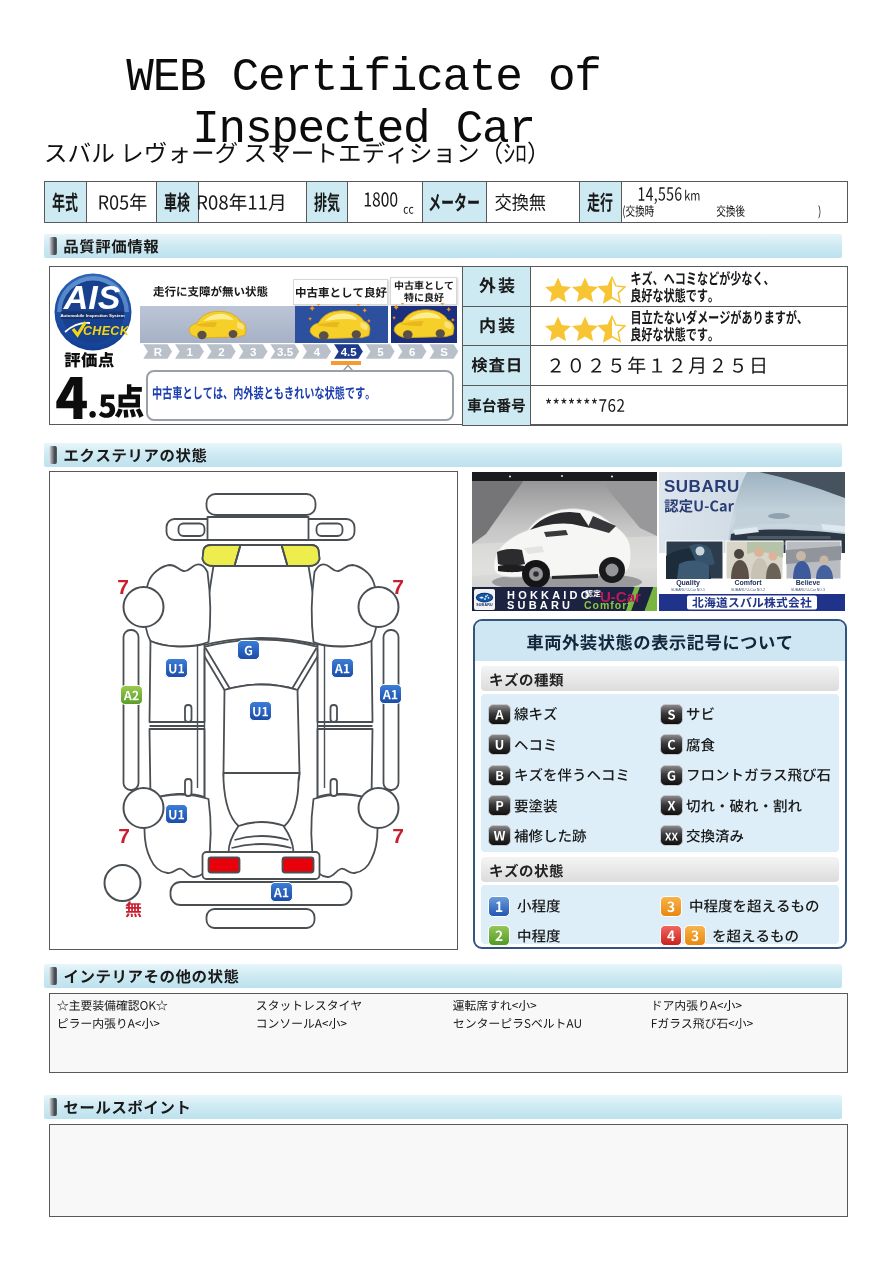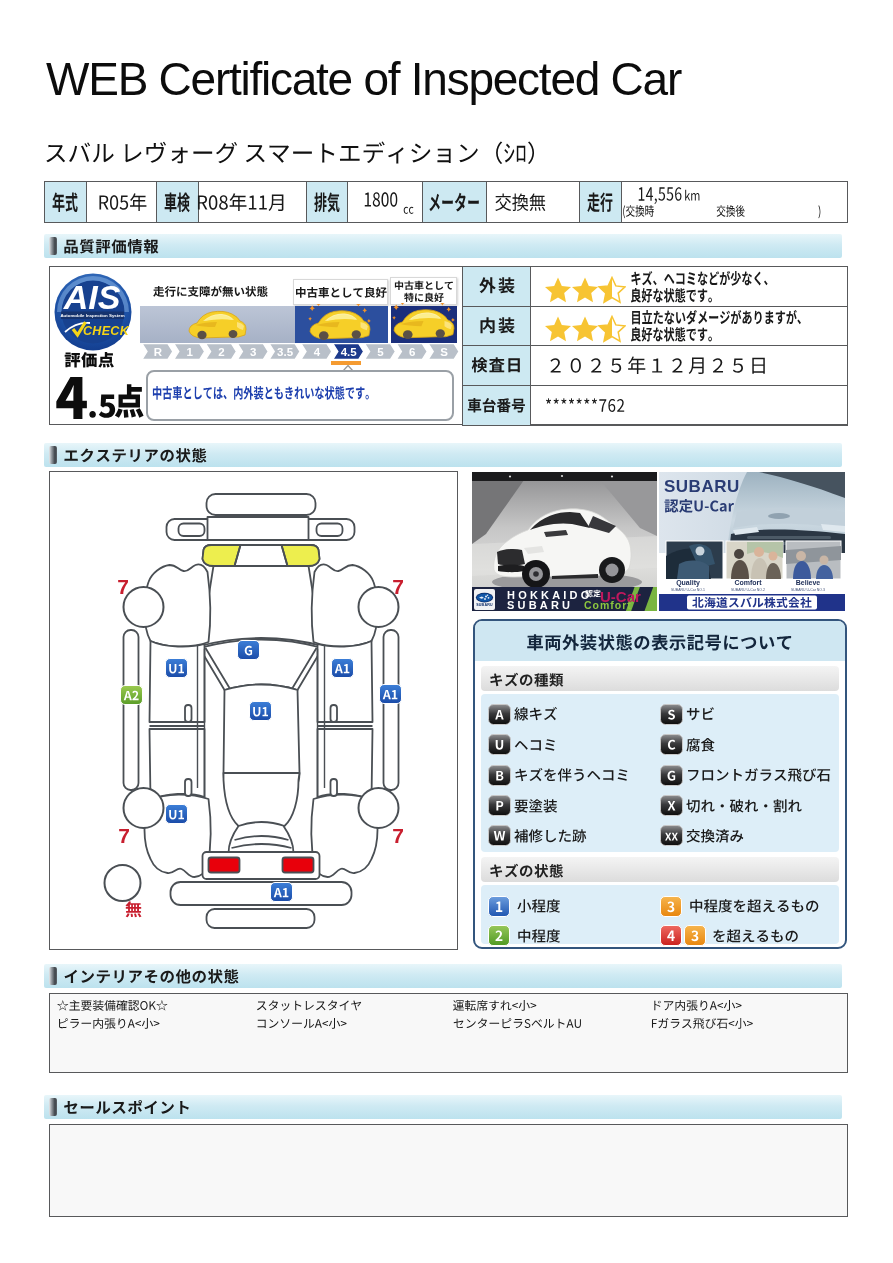--- a/index.html
+++ b/index.html
@@ -3,21 +3,21 @@
 <style>
 html,body{margin:0;padding:0;background:#fff;}
 body{width:893px;height:1263px;position:relative;font-family:"Liberation Sans",sans-serif;}
 *{box-sizing:border-box;}
 .abs{position:absolute;}
 .bar{position:absolute;left:44px;width:798px;height:24px;background:linear-gradient(180deg,#e8f6fa 0%,#cfeaf3 45%,#bce2ee 100%);border-radius:2px;}
 .baricon{position:absolute;left:5px;top:3px;width:8px;height:18px;border-radius:2px;background:linear-gradient(90deg,#e8eaec 0%,#9aa0a6 30%,#3c4248 75%,#60666c 100%);}
 .box{position:absolute;background:#fff;border:1px solid #58595b;}
 </style></head><body>
 
-<div class="abs" style="left:0;top:52px;width:727px;text-align:center;font-family:Liberation Sans, sans-serif;font-size:46px;color:#0c0c0c;letter-spacing:-1.25px;">WEB Certificate of Inspected Car</div>
+<div class="abs" style="left:0;top:52px;width:727px;text-align:center;font-family:Liberation Mono, monospace;font-size:46px;color:#0c0c0c;letter-spacing:-1.25px;">WEB Certificate of Inspected Car</div>
 
 <svg style="position:absolute;left:42.0px;top:140.1px;overflow:visible" width="510" height="26" viewBox="0 -21.9 510 26.2">
     <path d="M19 -15.9 17.8 -16.9C17.4 -16.7 16.8 -16.7 16 -16.7C15.2 -16.7 7.8 -16.7 6.9 -16.7C6.1 -16.7 4.8 -16.8 4.5 -16.8V-14.6C4.7 -14.7 6 -14.8 6.9 -14.8C7.7 -14.8 15.3 -14.8 16.1 -14.8C15.5 -12.8 13.8 -10 12.2 -8.1C9.7 -5.4 6.2 -2.6 2.4 -1.1L3.9 0.5C7.4 -1.1 10.6 -3.7 13.2 -6.4C15.6 -4.3 18.1 -1.5 19.7 0.6L21.4 -0.8C19.8 -2.7 16.9 -5.8 14.4 -7.9C16.1 -10 17.6 -12.8 18.4 -14.9C18.6 -15.2 18.9 -15.7 19 -15.9Z M42 -18.5 40.7 -18C41.4 -17.1 42.2 -15.7 42.7 -14.7L44 -15.3C43.5 -16.3 42.6 -17.7 42 -18.5ZM44.6 -19.5 43.4 -19C44.1 -18.1 44.8 -16.7 45.3 -15.7L46.6 -16.3C46.2 -17.1 45.3 -18.6 44.6 -19.5ZM29 -7.2C28.2 -5.2 26.8 -2.7 25.3 -0.7L27.3 0.2C28.7 -1.7 30 -4.2 30.8 -6.4C31.8 -8.8 32.7 -12.3 33 -13.8C33.1 -14.3 33.3 -15 33.4 -15.5L31.3 -16C31 -13.2 30 -9.6 29 -7.2ZM40.7 -8.1C41.7 -5.5 42.8 -2.3 43.4 0.1L45.5 -0.6C44.9 -2.7 43.6 -6.4 42.6 -8.7C41.7 -11.2 40.1 -14.5 39.2 -16.2L37.2 -15.6C38.3 -13.8 39.7 -10.5 40.7 -8.1Z M60.1 -0.5 61.3 0.5C61.5 0.4 61.8 0.2 62.1 0C64.9 -1.4 68.2 -3.8 70.3 -6.6L69.1 -8.2C67.3 -5.5 64.4 -3.4 62.2 -2.4C62.2 -3.1 62.2 -14.6 62.2 -16.1C62.2 -17 62.3 -17.7 62.3 -17.9H60.1C60.1 -17.7 60.2 -17 60.2 -16.1C60.2 -14.6 60.2 -2.9 60.2 -1.8C60.2 -1.4 60.2 -0.9 60.1 -0.5ZM49.2 -0.6 51 0.6C53 -1.1 54.5 -3.4 55.2 -6C55.8 -8.3 55.9 -13.4 55.9 -16.1C55.9 -16.8 56 -17.5 56 -17.8H53.9C54 -17.3 54 -16.8 54 -16C54 -13.4 54 -8.6 53.3 -6.5C52.6 -4.2 51.2 -2 49.2 -0.6Z M82 -0.8 83.4 0.4C83.8 0.2 84.1 0.1 84.4 0C90.3 -1.7 95.2 -4.7 98.3 -8.5L97.2 -10.2C94.3 -6.3 88.8 -3.2 84.2 -2C84.2 -3.3 84.2 -13.3 84.2 -15.5C84.2 -16.2 84.3 -17.1 84.4 -17.7H82C82.1 -17.2 82.3 -16.2 82.3 -15.5C82.3 -13.3 82.3 -3.4 82.3 -1.9C82.3 -1.5 82.2 -1.1 82 -0.8Z M118.3 -19.4 117 -18.9C117.6 -18 118.5 -16.5 118.9 -15.6L120.2 -16.2C119.7 -17.1 118.9 -18.6 118.3 -19.4ZM121 -20.2 119.8 -19.6C120.5 -18.7 121.2 -17.4 121.8 -16.4L123 -16.9C122.6 -17.8 121.7 -19.3 121 -20.2ZM121 -14.2 119.7 -15C119.4 -14.9 119 -14.8 118.1 -14.8H112.7V-17C112.7 -17.5 112.8 -18 112.9 -18.8H110.6C110.7 -18 110.7 -17.5 110.7 -17V-14.8H105.5C104.6 -14.8 103.9 -14.8 103.2 -14.9C103.3 -14.4 103.3 -13.5 103.3 -13C103.3 -12.2 103.3 -9.6 103.3 -8.9C103.3 -8.4 103.3 -7.8 103.2 -7.4H105.3C105.3 -7.7 105.2 -8.3 105.2 -8.8C105.2 -9.5 105.2 -12 105.2 -13H118.5C118.3 -11 117.6 -8.1 116.3 -6.1C114.8 -3.8 112.2 -2 109.8 -1.3C109.1 -1 108.1 -0.8 107.4 -0.6L108.9 1.1C113.3 -0 116.5 -2.5 118.3 -5.6C119.6 -7.9 120.3 -10.8 120.6 -12.7C120.7 -13.2 120.9 -13.8 121 -14.2Z M128.5 -2 129.8 -0.5C133 -2.3 136.5 -5.3 138.1 -7.6L138.2 -0.9C138.2 -0.5 137.9 -0.2 137.5 -0.2C136.8 -0.2 135.6 -0.3 134.6 -0.4L134.7 1.3C135.7 1.4 137.2 1.5 138.2 1.5C139.2 1.5 140 0.9 139.9 -0.2L139.8 -9.3H143.3C143.7 -9.3 144.4 -9.3 144.8 -9.2V-11.1C144.5 -11.1 143.7 -11 143.2 -11H139.8L139.7 -12.9C139.7 -13.5 139.8 -14 139.8 -14.6H137.8C137.9 -14 138 -13.4 138 -12.9L138 -11H130.9C130.3 -11 129.7 -11 129.1 -11.1V-9.2C129.7 -9.3 130.3 -9.3 130.9 -9.3H137.3C135.7 -6.9 132 -3.7 128.5 -2Z M150.6 -10.3V-8C151.3 -8 152.6 -8.1 153.9 -8.1C155.7 -8.1 165.1 -8.1 166.9 -8.1C168 -8.1 169 -8 169.5 -8V-10.3C169 -10.3 168.1 -10.2 166.9 -10.2C165.1 -10.2 155.6 -10.2 153.9 -10.2C152.5 -10.2 151.3 -10.3 150.6 -10.3Z M190.1 -19 188.9 -18.5C189.5 -17.6 190.3 -16.2 190.8 -15.2L192.1 -15.8C191.6 -16.8 190.7 -18.2 190.1 -19ZM192.8 -20 191.5 -19.4C192.2 -18.6 192.9 -17.2 193.5 -16.2L194.7 -16.8C194.3 -17.6 193.4 -19.1 192.8 -20ZM183.7 -17.9 181.5 -18.6C181.4 -18 181 -17.2 180.8 -16.7C179.8 -14.6 177.4 -11.1 173.3 -8.7L175 -7.5C177.6 -9.2 179.6 -11.3 181 -13.3H189C188.6 -11.2 187.1 -8.1 185.3 -5.9C183.1 -3.4 180.1 -1.2 175.7 0.1L177.5 1.6C181.9 -0 184.8 -2.2 186.9 -4.8C189.1 -7.4 190.5 -10.6 191.2 -13C191.3 -13.4 191.5 -14 191.7 -14.3L190.1 -15.3C189.8 -15.1 189.2 -15 188.6 -15H182.1L182.7 -16C182.9 -16.5 183.4 -17.3 183.7 -17.9Z M220.1 -15.9 218.9 -16.9C218.5 -16.7 217.9 -16.7 217.1 -16.7C216.2 -16.7 208.9 -16.7 207.9 -16.7C207.2 -16.7 205.8 -16.8 205.5 -16.8V-14.6C205.8 -14.7 207.1 -14.8 207.9 -14.8C208.7 -14.8 216.3 -14.8 217.2 -14.8C216.6 -12.8 214.9 -10 213.2 -8.1C210.8 -5.4 207.3 -2.6 203.4 -1.1L205 0.5C208.5 -1.1 211.7 -3.7 214.2 -6.4C216.7 -4.3 219.2 -1.5 220.8 0.6L222.5 -0.8C220.9 -2.7 218 -5.8 215.5 -7.9C217.2 -10 218.7 -12.8 219.5 -14.9C219.7 -15.2 220 -15.7 220.1 -15.9Z M235.8 -3.8C237.3 -2.2 239.2 -0.1 240 1.1L241.8 -0.3C240.8 -1.5 239.1 -3.3 237.7 -4.7C241.6 -7.7 244.7 -11.6 246.4 -14.4C246.5 -14.6 246.7 -14.8 247 -15.1L245.5 -16.3C245.1 -16.2 244.6 -16.1 243.9 -16.1C241.5 -16.1 231 -16.1 229.7 -16.1C228.9 -16.1 228 -16.2 227.3 -16.3V-14.2C227.8 -14.2 228.8 -14.3 229.7 -14.3C231.1 -14.3 241.6 -14.3 243.7 -14.3C242.5 -12.2 239.8 -8.7 236.3 -6C234.7 -7.5 232.7 -9.1 231.9 -9.7L230.3 -8.5C231.6 -7.6 234.3 -5.2 235.8 -3.8Z M251.1 -10.3V-8C251.8 -8 253.1 -8.1 254.4 -8.1C256.2 -8.1 265.7 -8.1 267.5 -8.1C268.5 -8.1 269.5 -8 270 -8V-10.3C269.5 -10.3 268.6 -10.2 267.4 -10.2C265.7 -10.2 256.2 -10.2 254.4 -10.2C253.1 -10.2 251.8 -10.3 251.1 -10.3Z M280.5 -2.1C280.5 -1.2 280.4 -0 280.3 0.7H282.6C282.5 -0.1 282.5 -1.4 282.5 -2.1L282.5 -9.9C285.1 -9.1 289.2 -7.5 291.8 -6.1L292.6 -8.1C290.1 -9.4 285.6 -11.1 282.5 -12.1V-15.9C282.5 -16.7 282.6 -17.7 282.6 -18.4H280.3C280.4 -17.7 280.5 -16.6 280.5 -15.9C280.5 -13.9 280.5 -3.4 280.5 -2.1Z M298.3 -3.1V-1C299 -1 299.7 -1 300.4 -1H316.1C316.6 -1 317.4 -1 318.1 -1V-3.1C317.4 -3 316.8 -3 316.1 -3H309.1V-13.9H314.8C315.5 -13.9 316.2 -13.9 316.8 -13.8V-15.9C316.3 -15.9 315.5 -15.8 314.8 -15.8H301.7C301.2 -15.8 300.3 -15.8 299.7 -15.9V-13.8C300.3 -13.9 301.3 -13.9 301.7 -13.9H307.1V-3H300.4C299.7 -3 299 -3 298.3 -3.1Z M324.9 -17.4V-15.4C325.5 -15.5 326.3 -15.5 327.1 -15.5C328.4 -15.5 334 -15.5 335.3 -15.5C336 -15.5 336.8 -15.5 337.5 -15.4V-17.4C336.8 -17.3 336 -17.3 335.3 -17.3C334 -17.3 328.4 -17.3 327.1 -17.3C326.3 -17.3 325.6 -17.3 324.9 -17.4ZM338.7 -19.3 337.5 -18.8C338.1 -17.9 338.9 -16.5 339.4 -15.5L340.7 -16.1C340.2 -17 339.3 -18.5 338.7 -19.3ZM341.4 -20.3 340.1 -19.8C340.8 -18.8 341.6 -17.5 342.1 -16.5L343.4 -17C342.9 -17.9 342 -19.4 341.4 -20.3ZM322.1 -11.4V-9.4C322.7 -9.5 323.4 -9.5 324.1 -9.5H331.3C331.2 -7.2 330.9 -5.2 329.9 -3.6C329 -2.1 327.3 -0.7 325.4 0L327.2 1.4C329.2 0.3 331 -1.4 331.8 -3C332.8 -4.8 333.2 -6.9 333.2 -9.5H339.7C340.3 -9.5 341.1 -9.5 341.6 -9.4V-11.4C341 -11.3 340.2 -11.3 339.7 -11.3C338.5 -11.3 325.5 -11.3 324.1 -11.3C323.4 -11.3 322.7 -11.4 322.1 -11.4Z M346.8 -6.1 347.7 -4.4C350.4 -5.2 353.1 -6.4 355.1 -7.5V-0.2C355.1 0.5 355.1 1.5 355 1.9H357.2C357.1 1.5 357.1 0.5 357.1 -0.2V-8.7C359.3 -10.1 361.3 -11.9 362.5 -13.2L361 -14.6C359.8 -13.1 357.6 -11.1 355.3 -9.7C353.4 -8.5 349.9 -6.9 346.8 -6.1Z M374.8 -18.3 373.8 -16.7C375.2 -15.9 377.7 -14.2 378.9 -13.3L380 -14.9C379 -15.7 376.2 -17.5 374.8 -18.3ZM371.3 -1.3 372.4 0.7C374.6 0.2 377.8 -0.9 380.3 -2.3C384 -4.5 387.3 -7.6 389.4 -10.8L388.2 -12.8C386.3 -9.4 383.2 -6.3 379.2 -4C376.8 -2.7 373.9 -1.7 371.3 -1.3ZM371.2 -12.9 370.2 -11.3C371.6 -10.6 374.2 -8.9 375.4 -8L376.5 -9.7C375.4 -10.5 372.6 -12.2 371.2 -12.9Z M396.5 -1.5V0.4C396.9 0.4 397.7 0.4 398.5 0.4H408L408 1.3H409.9C409.9 1 409.8 0.4 409.8 0C409.8 -2 409.8 -10.9 409.8 -11.8C409.8 -12.3 409.8 -12.8 409.9 -13C409.6 -13 408.9 -13 408.4 -13C406.5 -13 400.5 -13 399.2 -13C398.6 -13 397.2 -13 396.8 -13.1V-11.2C397.2 -11.2 398.6 -11.3 399.2 -11.3C400.5 -11.3 407.2 -11.3 408 -11.3V-7.3H399.4C398.6 -7.3 397.7 -7.4 397.3 -7.4V-5.6C397.8 -5.6 398.6 -5.6 399.4 -5.6H408V-1.4H398.4C397.6 -1.4 396.9 -1.4 396.5 -1.5Z M420.7 -17.4 419.3 -16C421.1 -14.8 424 -12.3 425.2 -11L426.7 -12.5C425.4 -13.9 422.4 -16.3 420.7 -17.4ZM418.6 -1.5 419.9 0.5C423.8 -0.3 426.9 -1.7 429.2 -3.2C432.8 -5.5 435.6 -8.7 437.2 -11.7L436.1 -13.7C434.7 -10.8 431.8 -7.3 428.1 -5C425.9 -3.6 422.8 -2.1 418.6 -1.5Z M455.6 -9C455.6 -4.4 457.5 -0.6 460.3 2.3L461.8 1.5C459 -1.3 457.3 -4.8 457.3 -9C457.3 -13.3 459 -16.8 461.8 -19.6L460.3 -20.4C457.5 -17.5 455.6 -13.7 455.6 -9Z M466.6 -18.3 465.7 -16.7C466.5 -16 468.1 -14.2 468.6 -13.4L469.6 -15C469 -15.8 467.4 -17.6 466.6 -18.3ZM464.6 -1.3 465.5 0.7C466.6 0.2 468.2 -0.9 469.5 -2.3C471.4 -4.5 473 -7.8 474 -10.9L472.9 -12.8C471.9 -9.4 470.5 -6.3 468.5 -4C467.2 -2.6 465.9 -1.7 464.6 -1.3ZM464.8 -12.9 464 -11.3C464.7 -10.6 466.3 -8.9 466.9 -8.1L467.8 -9.8C467.2 -10.5 465.6 -12.2 464.8 -12.9Z M476.5 -16.2C476.5 -15.6 476.5 -14.9 476.5 -14.3C476.5 -13.4 476.5 -3.9 476.5 -2.9C476.5 -2.1 476.5 -0.3 476.5 -0H478L478 -1.4H483.6L483.5 -0H485.1C485 -0.3 485 -2.1 485 -2.9C485 -3.8 485 -13.2 485 -14.3C485 -14.9 485 -15.6 485.1 -16.1C484.7 -16.1 484.3 -16.1 484 -16.1C483.4 -16.1 478.2 -16.1 477.6 -16.1C477.3 -16.1 477 -16.1 476.5 -16.2ZM478 -3.2V-14.2H483.6V-3.2Z M493.9 -9C493.9 -13.7 492 -17.5 489.2 -20.4L487.8 -19.6C490.5 -16.8 492.2 -13.3 492.2 -9C492.2 -4.8 490.5 -1.3 487.8 1.5L489.2 2.3C492 -0.6 493.9 -4.4 493.9 -9Z" fill="#111"></path>
   </svg>
 
 <div class="abs" style="left:43.5px;top:181px;width:43px;height:42px;background:#cde9f2;border:1px solid #58595b;"></div>
 <div class="abs" style="left:85.5px;top:181px;width:71px;height:42px;background:#ffffff;border:1px solid #58595b;"></div>
 <div class="abs" style="left:155.5px;top:181px;width:43px;height:42px;background:#cde9f2;border:1px solid #58595b;"></div>
 <div class="abs" style="left:197.5px;top:181px;width:109px;height:42px;background:#ffffff;border:1px solid #58595b;"></div>
 <div class="abs" style="left:305.5px;top:181px;width:42px;height:42px;background:#cde9f2;border:1px solid #58595b;"></div>

